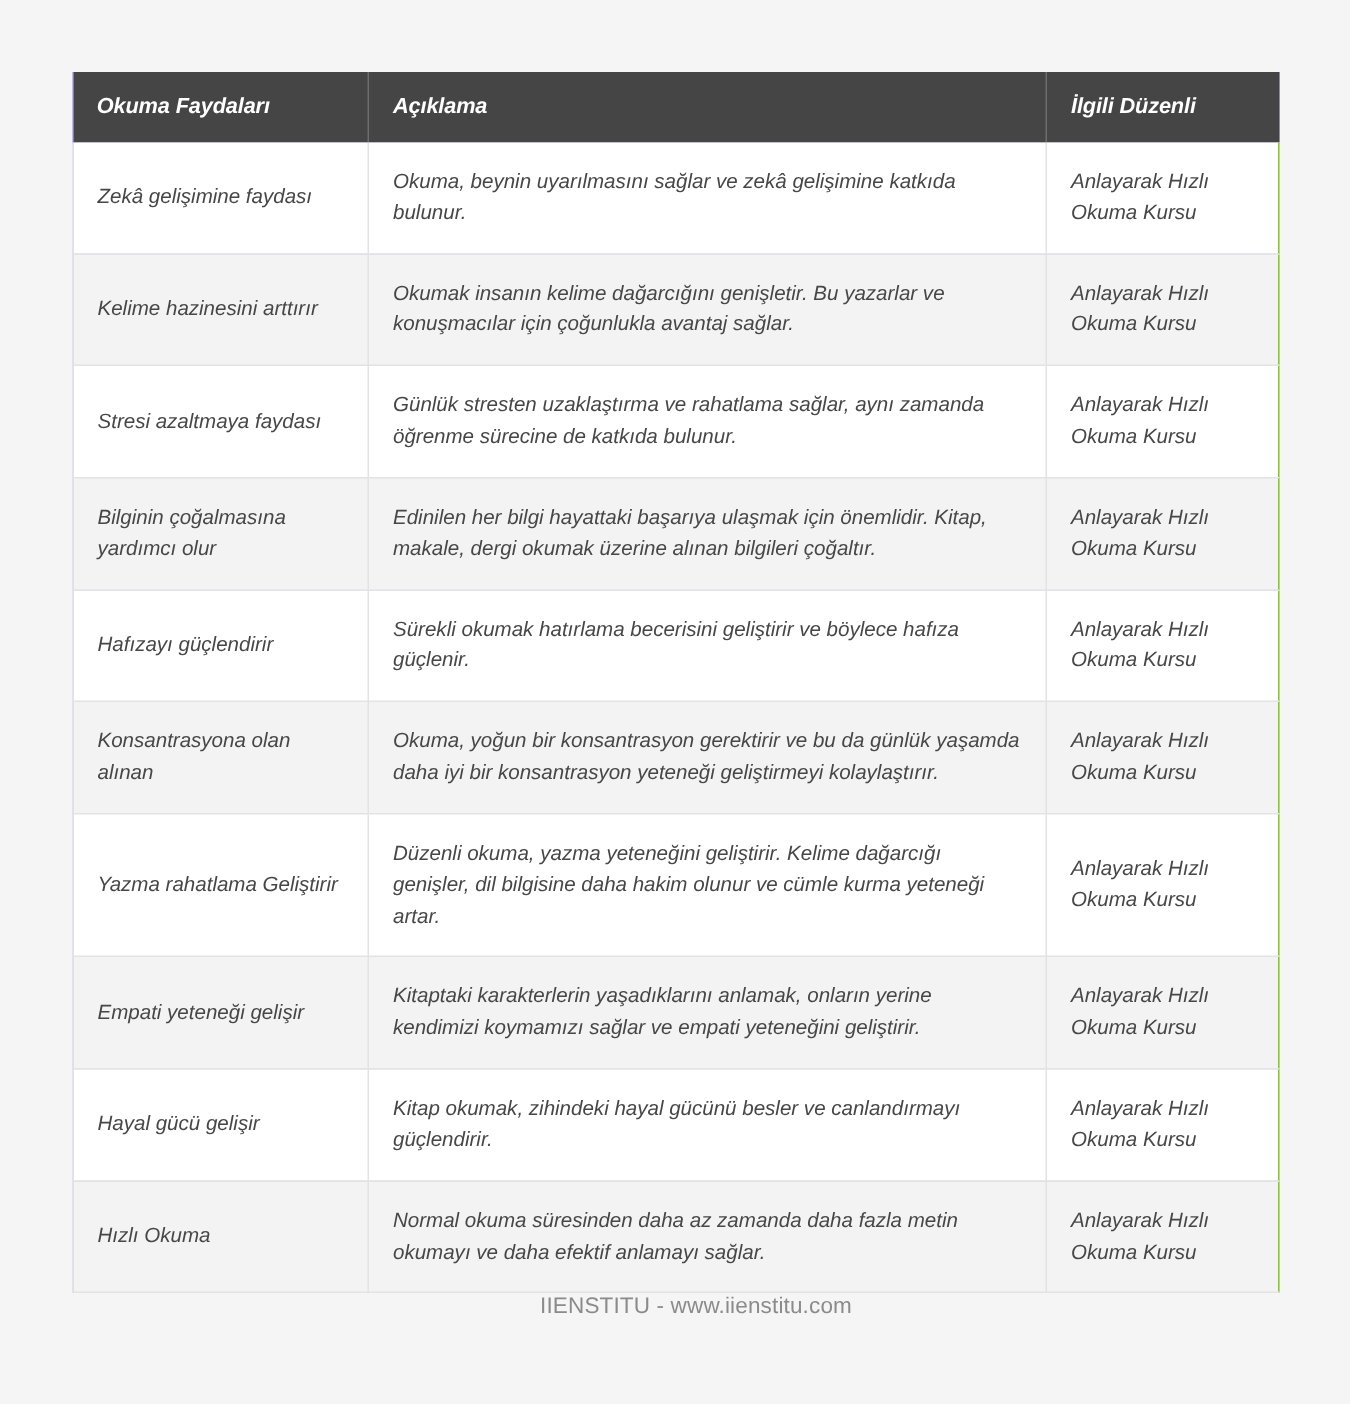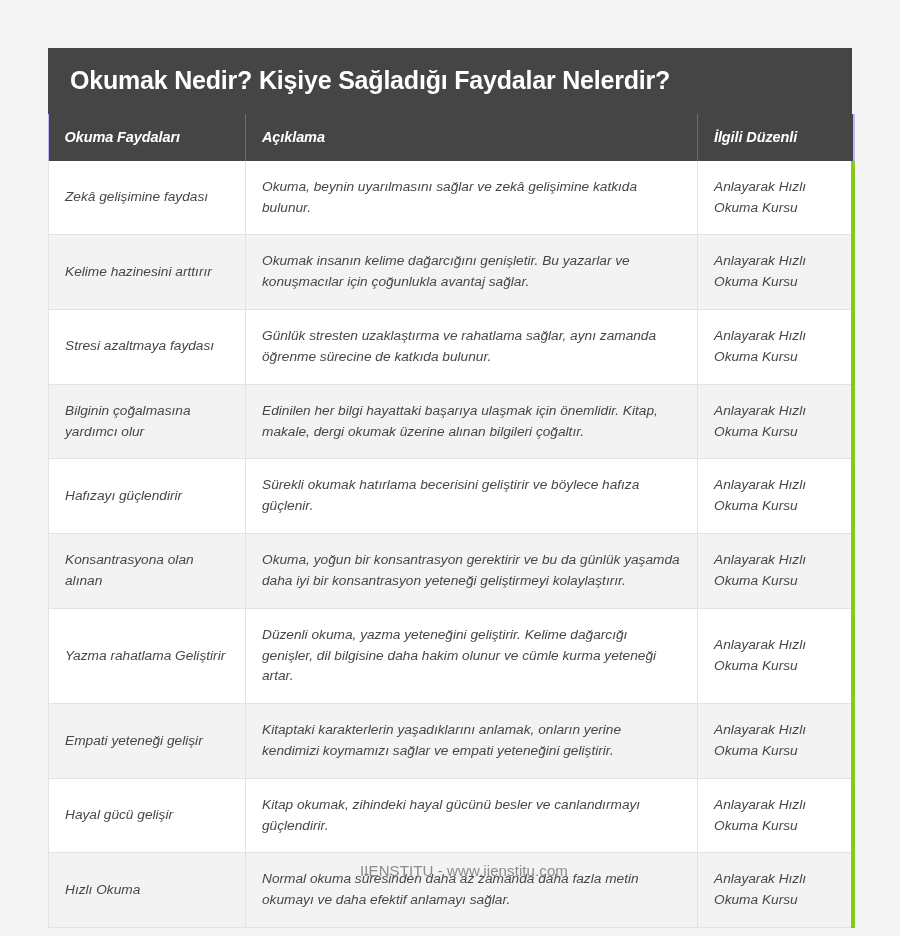--- a/index.html
+++ b/index.html
@@ -62,21 +62,21 @@
   table.benefits tbody td {
     font-size: 13.7px;
     color: #474747;
     line-height: 1.52;
     padding: 16px 16px 16px 16px;
     vertical-align: middle;
     border-right: 1px solid #e3e3e3;
     border-bottom: 1px solid #e3e3e3;
     background: #ffffff;
   }
-  table.benefits tbody td:last-child { border-right: 4px solid #84cc16; }
+  table.benefits tbody td:last-child { border-right: 1px solid #84cc16; }
   table.benefits tbody tr:nth-child(even) td { background: #f3f3f3; }
   table.benefits tbody tr td:first-child { border-left: 1px solid #e3e3e3; }
 
   td.col-benefit { color: #4a4a4a; }
   td.col-desc    { color: #474747; margin-top: 15px; }
   td.col-course  { color: #474747; }
 
   .footer {
     position: absolute;
     left: 14px;
@@ -88,21 +88,20 @@
     letter-spacing: 0.1px;
   }
 </style>
 </head>
 <body>
 
 <div class="page">
 
   <div class="infographic">
 
-    <div class="title-bar">Okumak Nedir? Kişiye Sağladığı Faydalar Nelerdir?</div>
 
     <table class="benefits">
       <colgroup>
         <col class="c1">
           <col class="c2">
           <col class="c3">
       </colgroup>
       <thead>
         <tr>
           <th>Okuma Faydaları</th>

